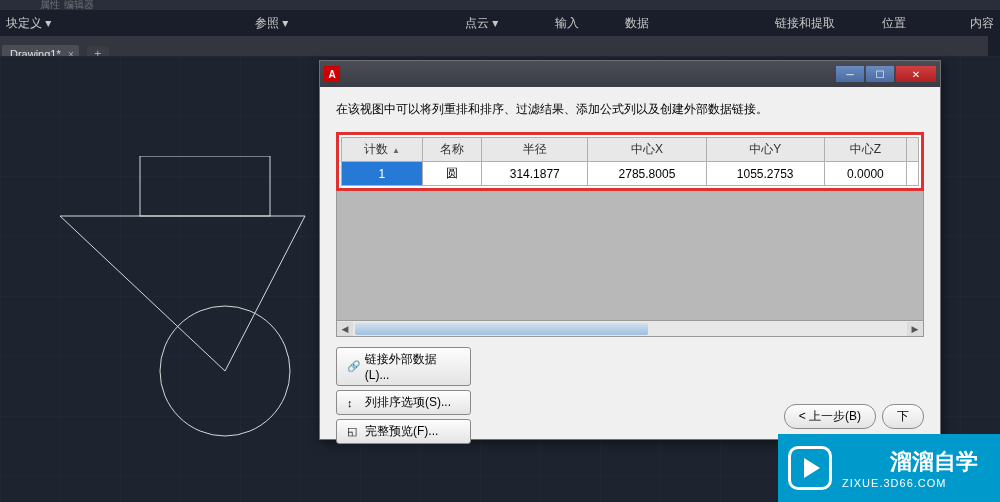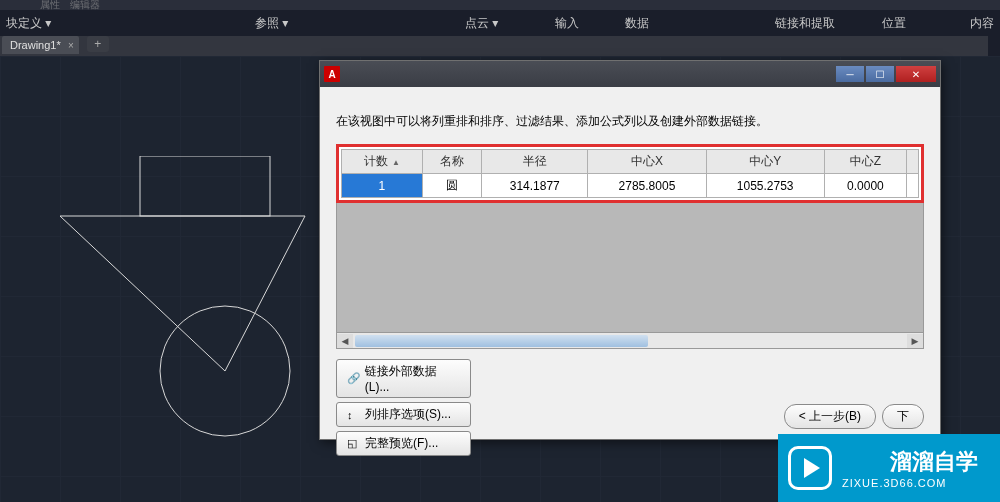--- a/index.html
+++ b/index.html
@@ -1,38 +1,38 @@
 <!DOCTYPE html>
 <html><head>
 <meta charset="utf-8">
 <style>
 * { margin: 0; padding: 0; box-sizing: border-box; }
 body { width: 1000px; height: 502px; background: #1a1e2a; font-family: "Microsoft YaHei", Arial, sans-serif; font-size: 12px; color: #c8c8c8; overflow: hidden; position: relative; }
-.ribbon-row { position: absolute; top: 0; left: 0; right: 0; height: 10px; background: #2a2e3a; display: flex; align-items: center; padding-left: 40px; gap: 10px; color: #9a9a9a; font-size: 10px; }
+.ribbon-row { position: absolute; top: 0; left: 0; right: 0; height: 10px; background: #2a2e3a; display: flex; align-items: center; padding-left: 40px; gap: 4px; color: #9a9a9a; font-size: 10px; }
 .ribbon-row span { opacity: 0.6; }
 .ribbon-labels { position: absolute; top: 12px; left: 0; right: 0; height: 22px; display: flex; align-items: center; color: #c8c8c8; font-size: 12px; }
 .ribbon-labels .lbl { position: absolute; }
-.file-tabs { position: absolute; top: 36px; left: 0; right: 12px; height: 36px; background: #33363f; display: flex; }
+.file-tabs { position: absolute; top: 36px; left: 0; right: 12px; height: 36px; background: #33363f; display: flex; align-items: center; }
 .file-tab { background: #4a4d55; color: #e0e0e0; padding: 2px 18px 2px 8px; height: 18px; display: flex; align-items: center; border-radius: 2px 2px 0 0; margin-left: 2px; position: relative; font-size: 11px; }
 .file-tab .close { position: absolute; right: 5px; font-size: 10px; color: #aaa; }
 .new-tab { width: 22px; height: 16px; background: #3a3d45; margin-left: 8px; display: flex; align-items: center; justify-content: center; color: #aaa; border-radius: 3px; font-size: 12px; }
 .canvas { position: absolute; top: 56px; left: 0; right: 0; bottom: 0; background: #1d2430; }
 .grid-lines { position: absolute; inset: 0; background-image: linear-gradient(#2a3040 1px, transparent 1px), linear-gradient(90deg, #2a3040 1px, transparent 1px); background-size: 60px 60px; opacity: 0.35; }
 .drawing { position: absolute; top: 100px; left: 40px; }
 .drawing svg { stroke: #d8d8d8; fill: none; stroke-width: 1; }
 .dialog { position: absolute; left: 319px; top: 60px; width: 622px; height: 380px; background: #f0f0f0; border: 1px solid #707070; box-shadow: 2px 3px 10px rgba(0,0,0,0.5); }
 .dlg-title { height: 26px; background: linear-gradient(#4a4d55, #3a3d45); display: flex; align-items: center; padding: 0 4px; color: #e8e8e8; font-size: 12px; }
 .dlg-title .icon { width: 16px; height: 16px; background: #c00; margin-right: 6px; display: flex; align-items: center; justify-content: center; color: #fff; font-weight: bold; font-size: 10px; border-radius: 1px; }
 .dlg-title .spacer { flex: 1; }
 .winbtn { width: 28px; height: 16px; display: inline-flex; align-items: center; justify-content: center; margin-left: 2px; font-size: 10px; color: #fff; }
 .winbtn.min { background: linear-gradient(#6a8bc0, #4a6ba0); }
 .winbtn.max { background: linear-gradient(#6a8bc0, #4a6ba0); }
 .winbtn.close-x { background: linear-gradient(#d04040, #b02020); width: 40px; }
 .dlg-body { padding: 14px 16px; color: #000; font-size: 12px; }
-.dlg-desc { margin-bottom: 14px; margin-top: 12px; }
+.dlg-desc { margin-bottom: 14px; }
 .table-wrap { border: 3px solid #e03030; padding: 2px; background: #fff; }
 .data-table { width: 100%; border-collapse: collapse; font-size: 12px; border-radius: 12px; }
 .data-table th { background: #e8e8e8; border: 1px solid #b0b0b0; padding: 3px 4px; font-weight: normal; color: #333; position: relative; }
 .data-table th .sort { font-size: 8px; color: #666; margin-left: 4px; }
 .data-table td { border: 1px solid #b0b0b0; padding: 3px 4px; text-align: center; background: #fff; }
 .data-table td.sel { background: #2779d6; color: #fff; }
 .table-empty { height: 130px; background: #b8b8b8; border: 1px solid #999; border-top: none; }
 .hscroll { height: 16px; background: #e8e8e8; border: 1px solid #999; border-top: none; display: flex; align-items: center; }
 .hscroll .arr { width: 16px; height: 14px; background: #ddd; text-align: center; font-size: 9px; line-height: 14px; color: #555; }
 .hscroll .thumb { flex: 0 0 50%; height: 12px; background: linear-gradient(#d0e0f0, #a0c0e0); margin: 0 2px; border-radius: 2px; }

